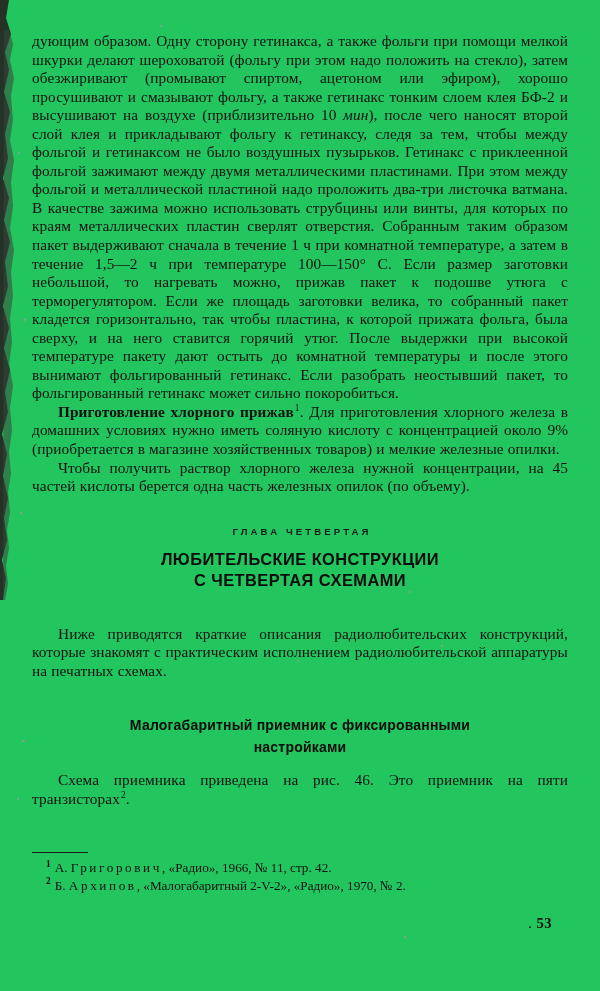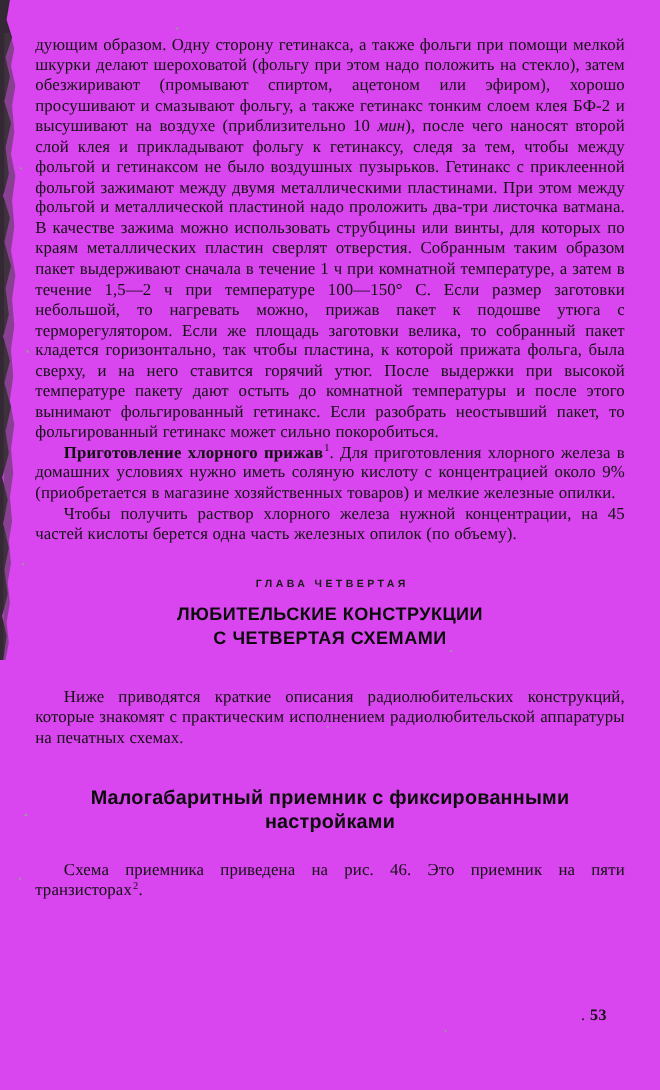--- a/index.html
+++ b/index.html
@@ -11,21 +11,21 @@
   body {
     font-family: "Liberation Serif", "DejaVu Serif", serif;
     color: #111111;
   }
 
   #page {
     position: relative;
     width: 600px;
     height: 991px;
     overflow: hidden;
-    background: #d946ef;
+    background: #22c55e;
   }
 
   
   .scan-edge {
     position: absolute;
     left: 0;
     top: 0;
     width: 16px;
     height: 600px;
     pointer-events: none;
@@ -87,25 +87,25 @@
     font-weight: bold;
     font-size: 16.4px;
     line-height: 21px;
     letter-spacing: .45px;
     margin: 12px;
     color: #0c0c0c;
   }
 
   
   .article-head {
-    margin: 34px 0 11px 0;
+    margin: 34px 0 0 0;
     text-align: center;
     font-family: "Liberation Sans", "DejaVu Sans", sans-serif;
     font-weight: bold;
-    font-size: 18px;
+    font-size: 14px;
     line-height: 22px;
     letter-spacing: .2px;
     color: #0c0c0c;
   }
 
   .gap-after-chapter { height: 22px; }
   .gap-small { height: 13px; }
 
   
   .footnotes {
@@ -205,18 +205,23 @@
       <span>настройками</span>
     </div>
 
     <div class="gap-small"></div>
 
 
     <p class="body indent">Схема приемника приведена на рис. 46. Это приемник на пяти транзисторах<sup class="fn">2</sup>.</p>
 
   </div>
 
+  <div class="footnotes">
+    <div class="fn-rule"></div>
+    <p class="fn-line"><span class="marker">1</span>А. <span class="sp-name">Григорович</span>, «Радио», 1966, № 11, стр. 42.</p>
+    <p class="fn-line"><span class="marker">2</span>Б. <span class="sp-name">Архипов</span>, «Малогабаритный 2-V-2», «Радио», 1970, № 2.</p>
+  </div>
 
   <div class="folio">
     <span class="dot">.</span><span>53</span>
   </div>
 
 </div>
 
 </body></html>

